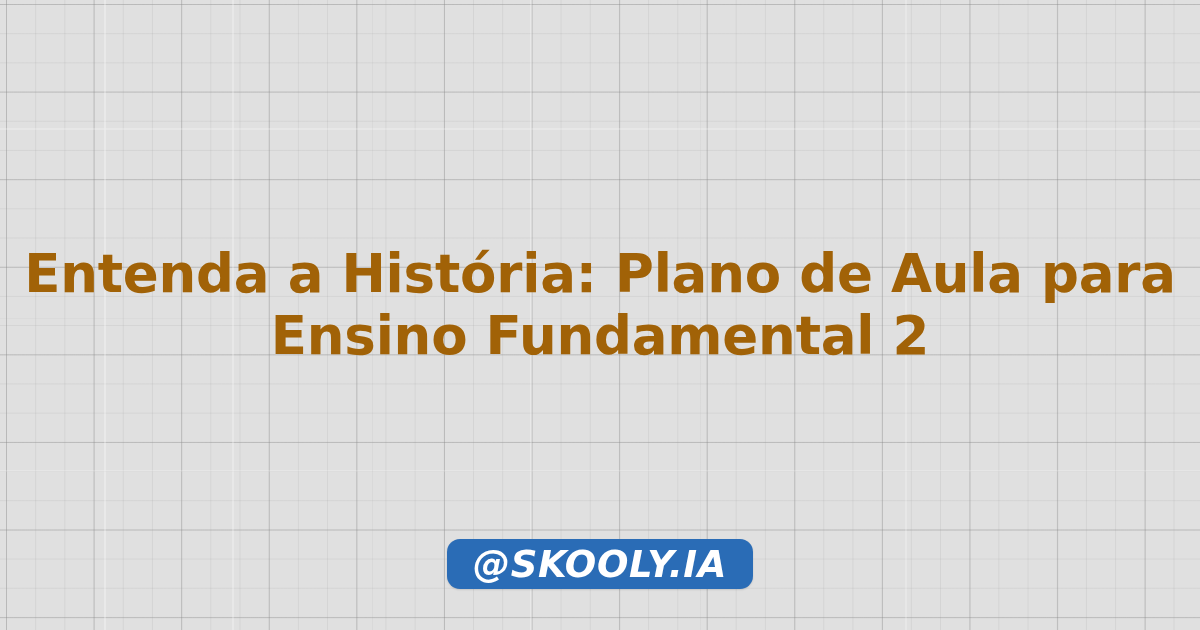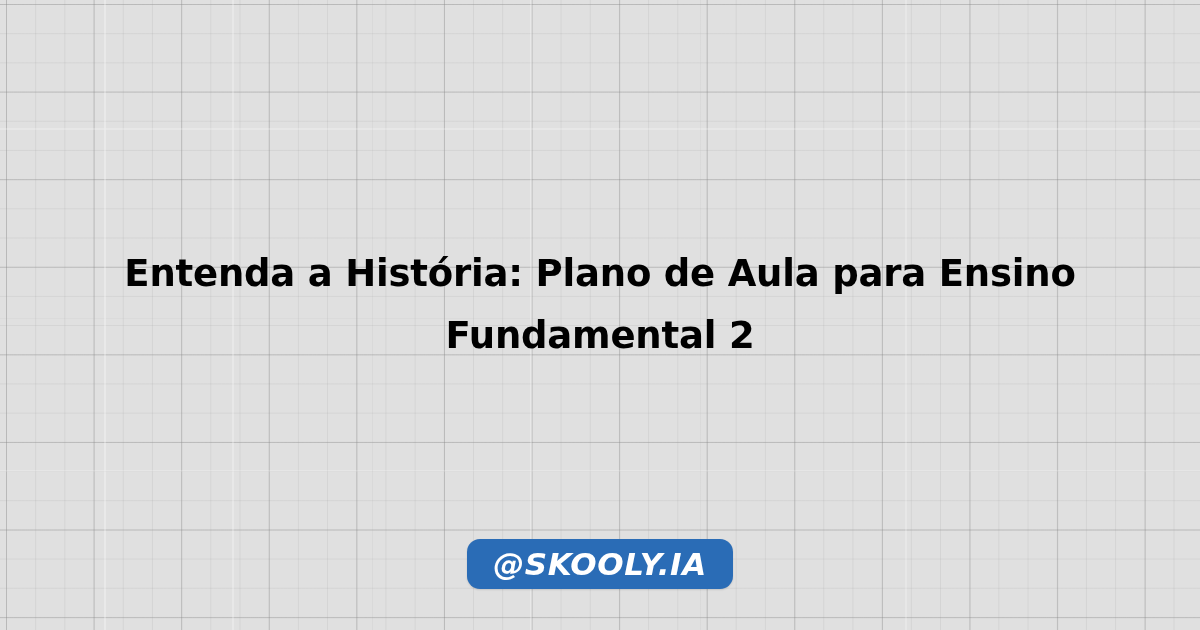--- a/index.html
+++ b/index.html
@@ -85,24 +85,24 @@
     position: relative;
     z-index: 2;
     width: 1196px;
     margin-top: 243px;
     text-align: center;
   }
 
   .title {
     margin: 0;
     padding: 0;
-    color: #000000;
+    color: #a16207;
     font-family: "DejaVu Sans", "Liberation Sans", sans-serif;
     font-weight: 700;
-    font-size: 37px;
+    font-size: 53px;
     line-height: 62px;
     letter-spacing: -0.2px;
     white-space: pre-line;
   }
 
   
   .badge-row {
     position: absolute;
     z-index: 3;
     left: 0;
@@ -122,21 +122,21 @@
     border-radius: 13px;
     background: #2a6cb6;
     box-shadow: 0 1px 2px rgba(0,0,0,0.12);
   }
 
   .handle-text {
     color: #ffffff;
     font-family: "DejaVu Sans", "Liberation Sans", sans-serif;
     font-weight: 700;
     font-style: italic;
-    font-size: 31px;
+    font-size: 37px;
     line-height: 31px;
     letter-spacing: 0.6px;
     white-space: nowrap;
   }
 </style>
 </head>
 <body>
 
 <div class="banner">
 

